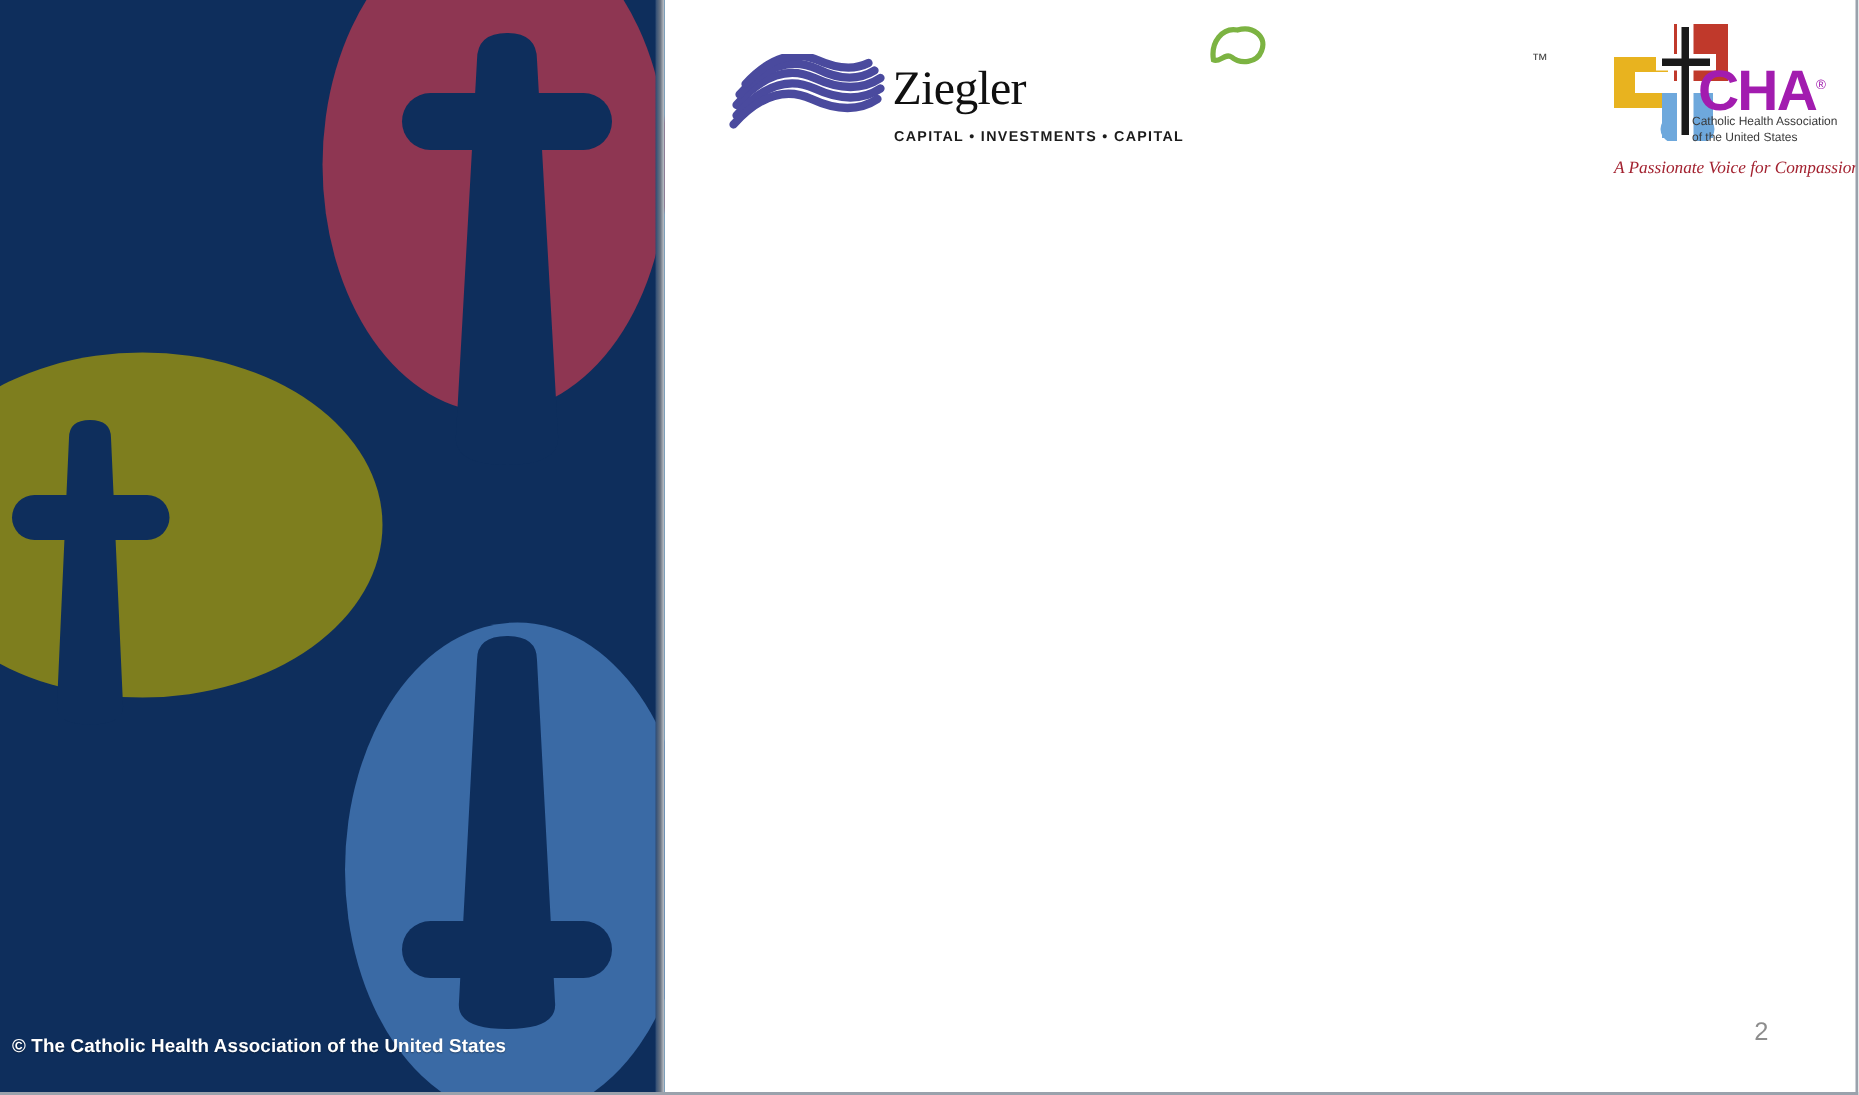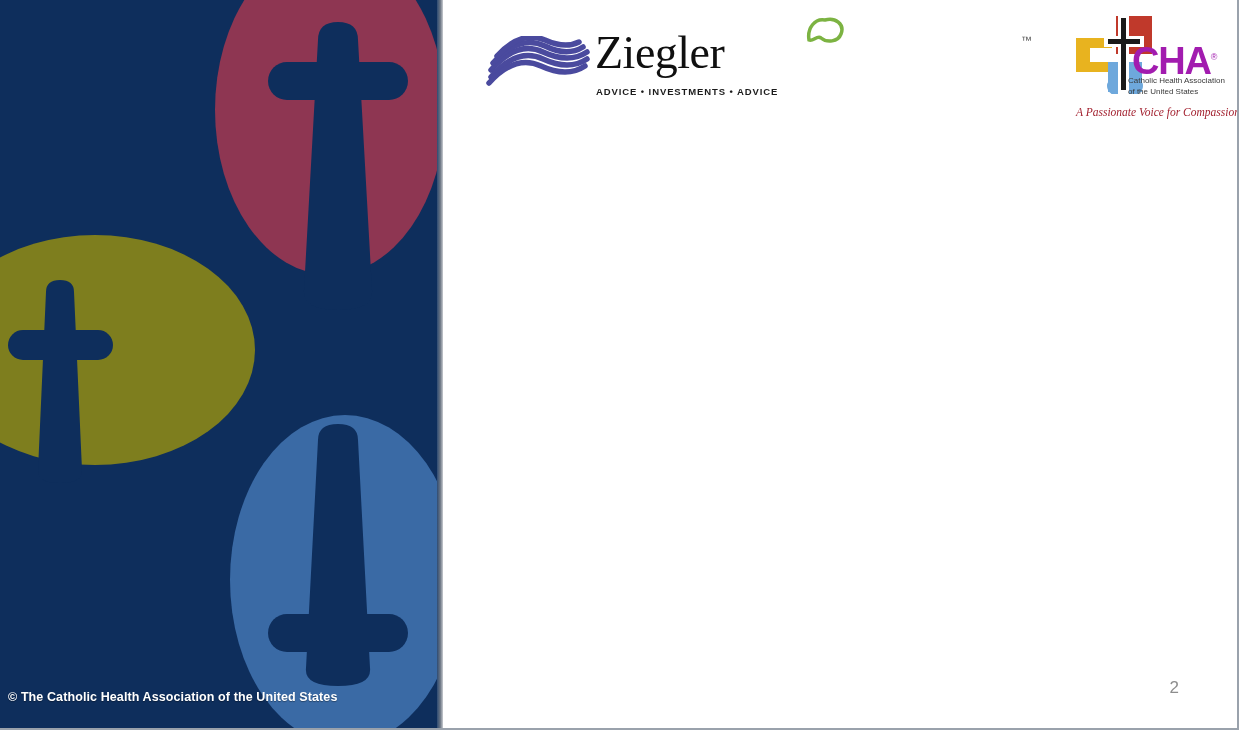--- a/index.html
+++ b/index.html
@@ -83,23 +83,23 @@
   .ziegler-mark {
     position: absolute;
     left: 0;
     top: 10px;
     width: 112px;
     height: 52px;
   }
   .ziegler-word {
     position: absolute;
     left: 112px;
-    top: 4px;
+    top: 16px;
     font-family: "Liberation Serif", serif;
-    font-size: 46px;
+    font-size: 32px;
     color: #101010;
     letter-spacing: -0.5px;
     line-height: 1;
   }
   .ziegler-tag {
     position: absolute;
     left: 113px;
     top: 60px;
     font-size: 9.5px;
     font-weight: bold;
@@ -277,21 +277,21 @@
       <svg class="ziegler-mark" viewBox="0 0 112 52">
         <g stroke="#4a4a9e" stroke-width="5.5" fill="none" stroke-linecap="round">
           <path d="M 8 34 Q 34 4 60 16 Q 86 28 104 16"></path>
           <path d="M 8 41 Q 34 11 60 23 Q 86 35 104 23"></path>
           <path d="M 10 27 Q 36 -2 62 10 Q 84 21 100 11"></path>
           <path d="M 14 20 Q 38 -6 62 4 Q 82 13 96 6"></path>
           <path d="M 6 47 Q 32 18 58 30 Q 84 42 102 30"></path>
         </g>
       </svg>
       <div class="ziegler-word">Ziegler</div>
-      <div class="ziegler-tag">ADVICE • INVESTMENTS • ADVICE</div>
+      <div class="ziegler-tag">CAPITAL • INVESTMENTS • CAPITAL</div>
     </div>
 
     <div class="logo-leadingage">
       <svg class="la-leaf" viewBox="0 0 40 28">
         <path d="M 4 24 C 2 12 10 2 20 4 C 30 1 40 8 36 18 C 33 26 22 27 16 22 C 12 19 8 26 4 24 Z" fill="none" stroke="#7cb342" stroke-width="3.5" stroke-linecap="round"></path>
       </svg>
       <div class="la-tm">™</div>
     </div>
 
     <div class="logo-cha">

